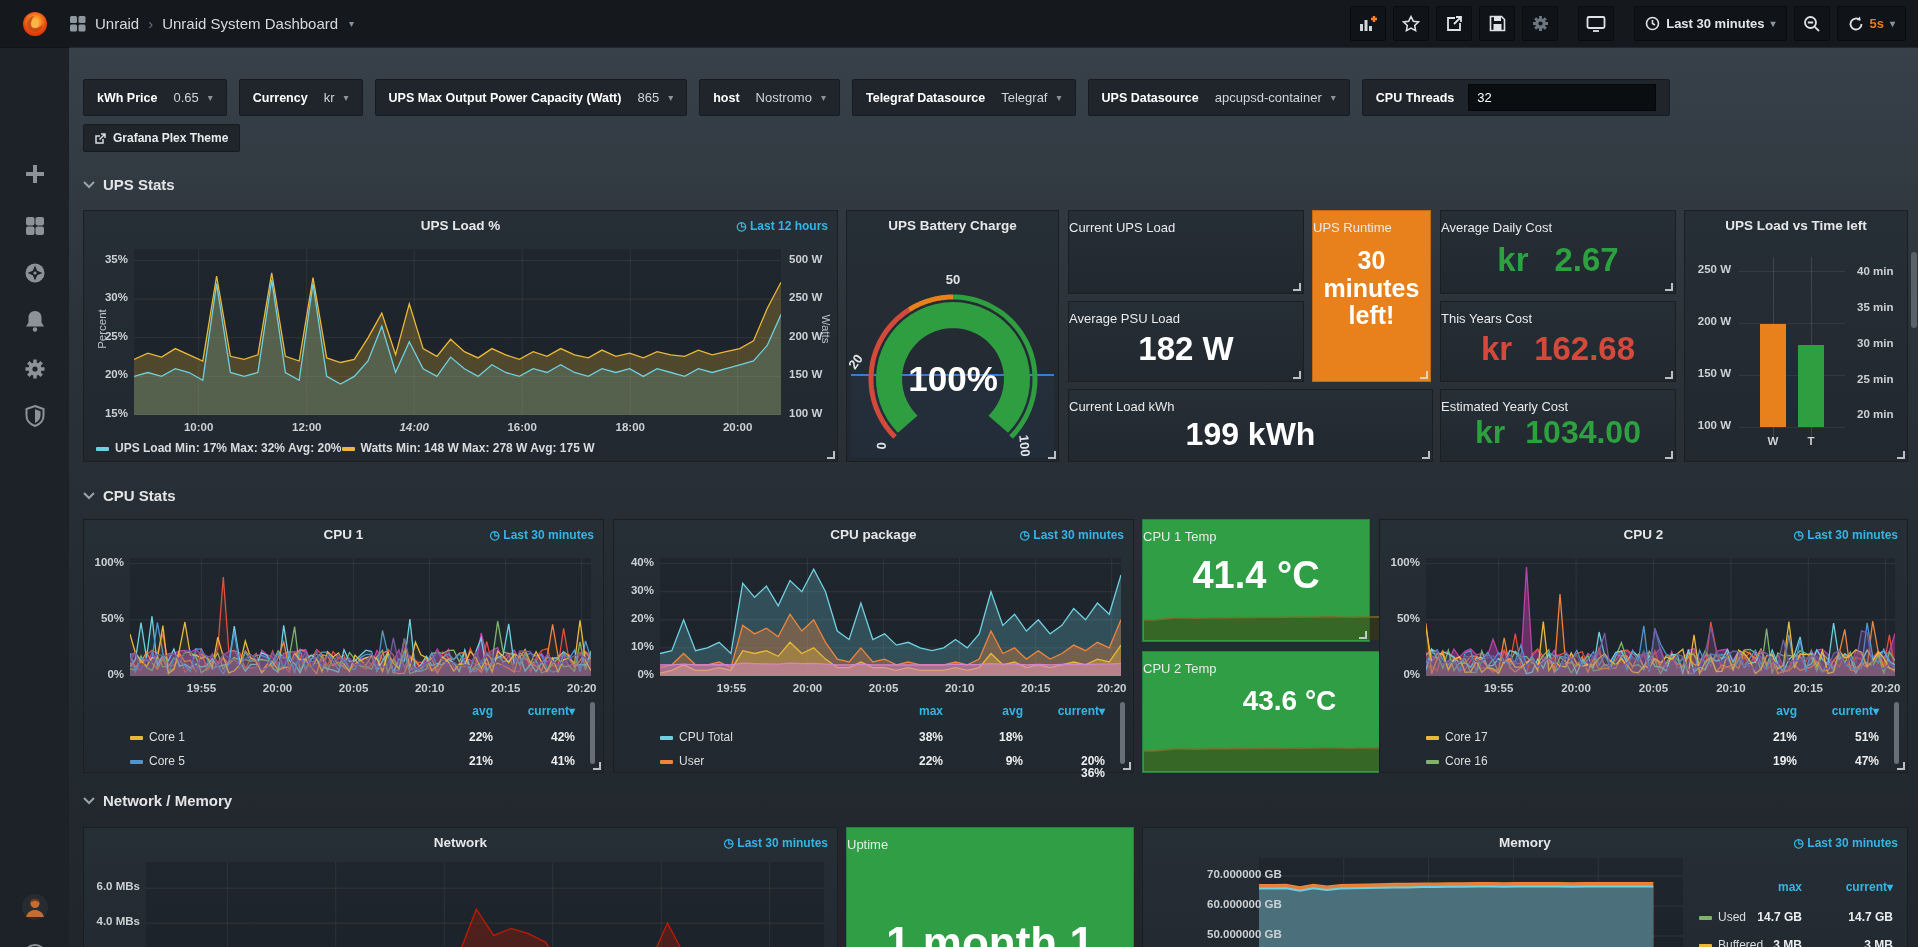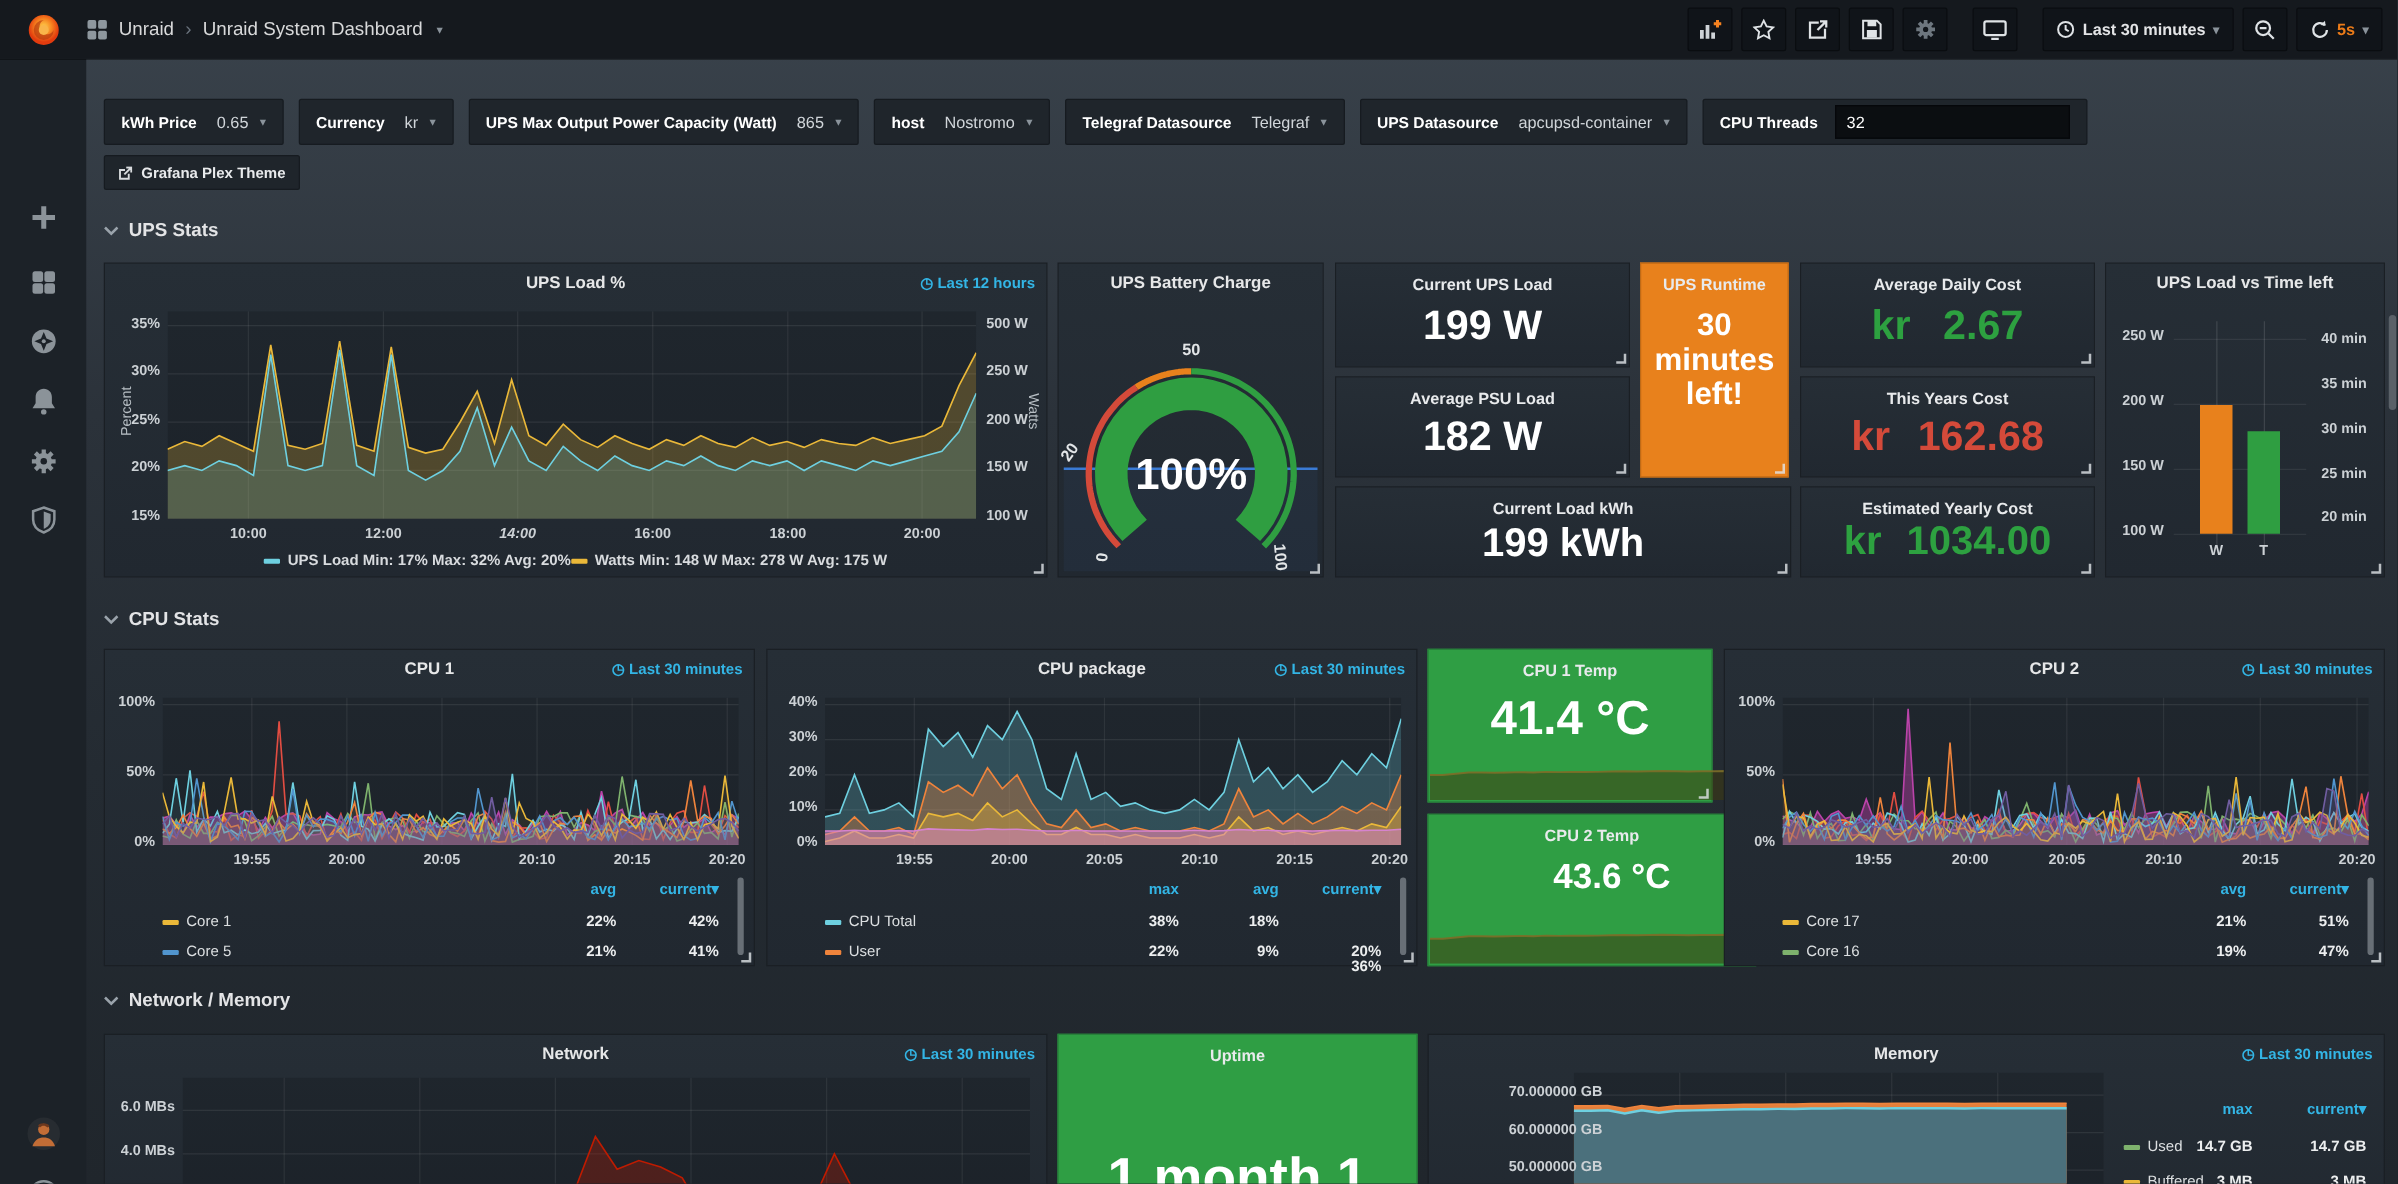--- a/index.html
+++ b/index.html
@@ -42,29 +42,29 @@
   .panel::after{content:"";position:absolute;right:2px;bottom:2px;width:6px;height:6px;
     border-right:2px solid rgba(225,229,232,.8);border-bottom:2px solid rgba(225,229,232,.8);}
   .p-title{position:absolute;top:7px;left:0;right:0;text-align:center;font-size:13.5px;
     font-weight:700;color:#e6e7e8;cursor:pointer;z-index:2;}
   .t-ovr{position:absolute;top:8px;right:9px;font-size:12px;font-weight:600;color:#33b5e5;z-index:2;}
   .plot{position:absolute;}
   .plot svg{position:absolute;left:0;top:0;}
   .tick{position:absolute;font-size:11.5px;font-weight:600;color:#ccd1d5;white-space:nowrap;}
   .axis-title{position:absolute;font-size:11.5px;color:#b9c0c6;}
   .leg-in{position:absolute;left:12px;right:12px;bottom:6px;display:flex;
-    justify-content:center;font-size:12px;font-weight:600;color:#d8dbde;}
+    justify-content:flex-start;font-size:12px;font-weight:600;color:#d8dbde;}
   .sw{display:inline-block;width:13px;height:4px;border-radius:1px;margin-right:6px;vertical-align:middle;}
   .lhdr{position:absolute;font-size:12px;font-weight:700;color:#33b5e5;width:74px;text-align:right;cursor:pointer;}
   .lname{position:absolute;font-size:12px;color:#dcdfe1;cursor:pointer;white-space:nowrap;}
   .lval{position:absolute;font-size:12px;font-weight:700;color:#eceeef;width:74px;text-align:right;}
   .lscroll{position:absolute;width:5px;border-radius:3px;background:#686f76;}
   
-  .stat-title{position:absolute;top:9px;left:0;right:0;text-align:center;font-size:13px;
-    font-weight:700;color:#e8eaec;z-index:2;}
+  .stat-title{position:absolute;top:9px;left:0;right:0;text-align:left;font-size:13px;
+    font-weight:400;color:#e8eaec;z-index:2;}
   .stat-value{position:absolute;left:0;right:0;text-align:center;font-weight:700;color:#fff;z-index:2;}
   .stat-green{background:#2f9e44 !important;border-color:#27813a;}
   .stat-orange{background:#e8811c !important;border-color:#c06a15;}
   .spark{position:absolute;left:1px;right:1px;bottom:1px;height:40px;}
   .gline{position:absolute;background:rgba(255,255,255,0.07);}
   .bluebar{position:absolute;left:4px;right:4px;height:2px;background:#3a7bd5;}
   .blueshade{position:absolute;left:4px;right:4px;background:rgba(70,120,180,.08);}
   .scrollthumb{position:absolute;right:1px;width:6px;border-radius:3px;background:#5a6168;z-index:6;}
 </style>
 </head>
@@ -355,21 +355,20 @@
         <text x="38.82485578727797" y="235.175144212722" fill="#e2e5e7" font-size="13" font-weight="bold" text-anchor="middle" font-family="Liberation Sans,sans-serif" transform="rotate(-85,38.82485578727797,235.175144212722)">0</text>
         <text x="12.169607643461916" y="153.13872582117807" fill="#e2e5e7" font-size="13" font-weight="bold" text-anchor="middle" font-family="Liberation Sans,sans-serif" transform="rotate(-55,12.169607643461916,153.13872582117807)">20</text>
         <text x="106" y="73" fill="#e2e5e7" font-size="13" font-weight="bold" text-anchor="middle" font-family="Liberation Sans,sans-serif" transform="rotate(0,106,73)">50</text>
         <text x="173.17514421272202" y="235.175144212722" fill="#e2e5e7" font-size="13" font-weight="bold" text-anchor="middle" font-family="Liberation Sans,sans-serif" transform="rotate(85,173.17514421272202,235.175144212722)">100</text>
         <text x="106" y="180" fill="#ffffff" font-size="35" font-weight="bold" text-anchor="middle" font-family="Liberation Sans,sans-serif">100%</text>
       </svg>
 </div>
 
 <div class="panel" style="left:1068px;top:210px;width:236px;height:84px">
   <div class="stat-title">Current UPS Load</div>
-  <div class="stat-value" style="top: 30px; font-size: 33px; color: rgb(255, 255, 255);"><span>199 W</span></div>
 </div>
 <div class="panel" style="left:1068px;top:301px;width:236px;height:81px">
   <div class="stat-title">Average PSU Load</div>
   <div class="stat-value" style="top: 28px; font-size: 33px; color: rgb(255, 255, 255);"><span>182 W</span></div>
 </div>
 <div class="panel stat-orange" style="left: 1312px; top: 210px; width: 119px; height: 172px; background: rgb(232, 129, 28);">
   <div class="stat-title">UPS Runtime</div>
   <div class="stat-value" style="top: 36px; font-size: 25px; line-height: 1.1; padding: 0px 6px; color: rgb(255, 255, 255);">30 minutes left!</div>
 </div>
 <div class="panel" style="left:1068px;top:389px;width:365px;height:73px">

